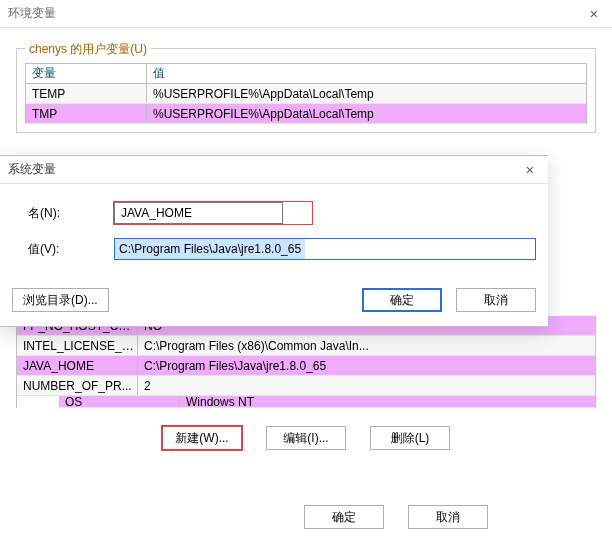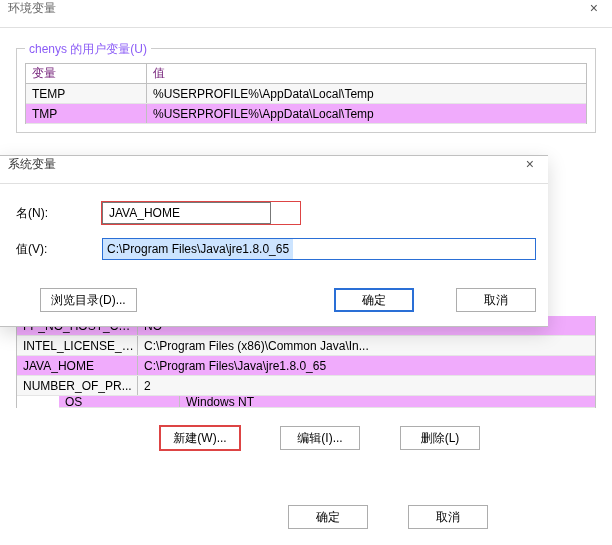--- a/index.html
+++ b/index.html
@@ -10,82 +10,81 @@
     background: #ffffff;
     color: #000;
     width: 612px;
     height: 545px;
     overflow: hidden;
     position: relative;
   }
   .titlebar {
     height: 28px;
     display: flex;
-    align-items: flex-start;
+    align-items: center;
     justify-content: space-between;
     padding: 0 8px;
     color: #666;
     border-bottom: 1px solid #e0e0e0;
   }
   .titlebar .close { font-size: 14px; color: #555; padding: 0 6px; cursor: default;}
   .group {
     border: 1px solid #ccc;
     margin: 20px 16px 0 16px;
     position: relative;
     padding: 14px 8px 8px 8px;
   }
   .group-legend {
     position: absolute;
     top: -8px; left: 8px;
     background: #fff;
     padding: 0 4px;
-    color: #8b5cf6;
+    color: #a16207;
   }
   .table {
     border: 1px solid #c0c0c0;
     border-bottom: none;
     width: 100%;
   }
   .trow { display: flex; height: 20px; align-items: center; border-bottom: 1px solid #e5e5e5; background:#f0abfc;}
   .trow:nth-child(even){ background:#f7f7f7;}
-  .trow.header { background:#fff; font-weight: normal; color:#701a75; border-bottom:1px solid #c0c0c0;}
+  .trow.header { background:#fff; font-weight: normal; color:#0c4a6e; border-bottom:1px solid #c0c0c0;}
   .tcell.c1 { width: 120px; padding-left: 6px; white-space: nowrap; overflow:hidden; text-overflow:ellipsis;}
   .tcell.c2 { flex: 1; padding-left: 6px; white-space: nowrap; overflow:hidden; text-overflow:ellipsis;}
   .divider-v { width:1px; background:#c0c0c0; align-self:stretch;}
-  .btnrow { display:flex; gap: 12px; justify-content: flex-end; padding: 10px 14px;}
+  .btnrow { display:flex; gap: 24px; justify-content: flex-end; padding: 10px 14px;}
   .btnrow.center { justify-content:center; }
   .btn {
     min-width: 80px;
     height: 24px;
     border: 1px solid #adadad;
     background: #fff;
     font-size: 12px;
     padding: 0 10px;
     cursor: default;
     display:inline-flex;
     align-items:center;
     justify-content:center;
     font-family: inherit;
-    margin-left: 28px;
   }
   .hl-red { outline: 2px solid #d44; outline-offset: -1px; }
   
   .dialog {
     position: absolute;
     top: 155px; left: 0;
     width: 548px;
     background: #fff;
     border-top: 1px solid #c0c0c0;
     border-bottom: 1px solid #c0c0c0;
     box-shadow: 0 6px 18px rgba(0,0,0,.15);
     z-index: 10;
   }
   .dialog .titlebar { border-bottom: 1px solid #e0e0e0; color:#333;}
   .dialog .body { padding: 18px 12px 6px 12px;}
-  .fldrow { display:flex; align-items:center; margin-bottom: 14px;}
+  .fldrow { display:flex; align-items:center; margin-bottom: 14px; margin-left: 12px;}
   .fldlabel { width: 90px; padding-left: 4px;}
   .fldinput {
     flex: 1; height: 22px;
     border: 1px solid #777;
     padding: 0 6px;
     font-family: inherit; font-size: 12px;
   }
   .input-sel {
     background: #cce4ff;
     color: #000;

